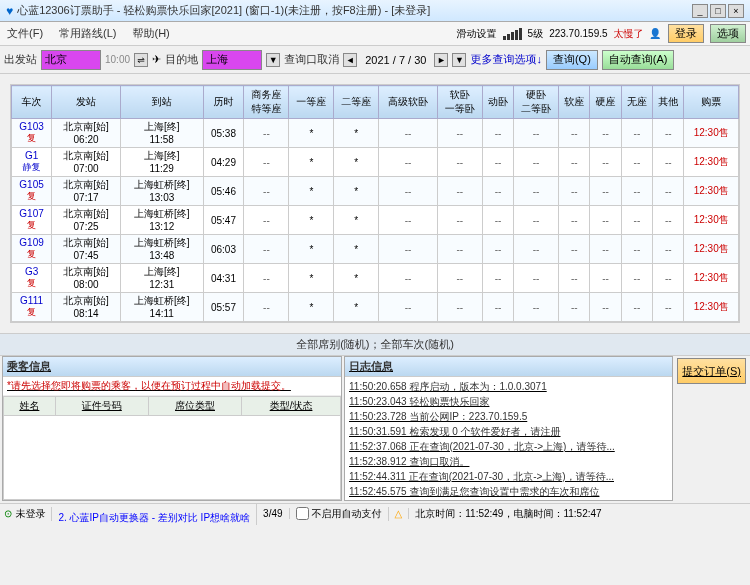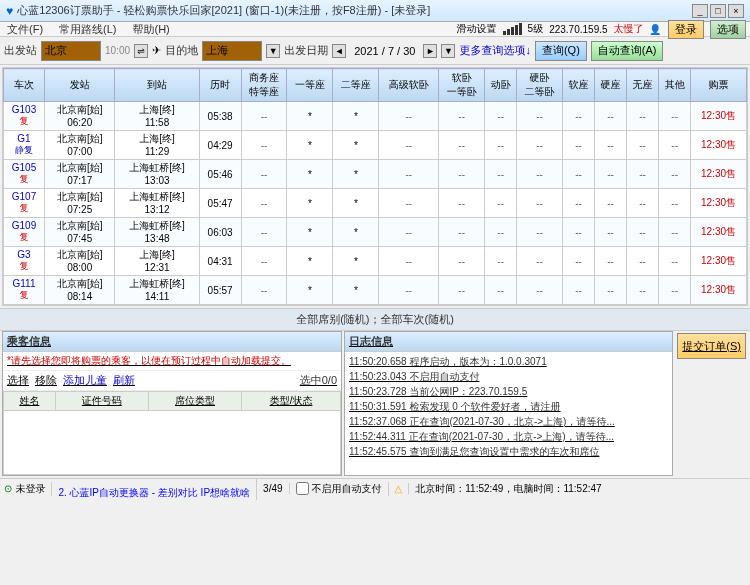--- a/index.html
+++ b/index.html
@@ -6,36 +6,36 @@
     body { font-family: "SimSun", "宋体", sans-serif; font-size: 11px; background: #f0f0f0; width: 750px; height: 585px; overflow: hidden; }
     
     
     .title-bar { background: linear-gradient(to bottom, #e8f4ff, #d0e8ff); height: 22px; display: flex; align-items: center; padding: 0 6px; border-bottom: 1px solid #aaa; }
     .title-bar-icon { color: #0066cc; font-size: 12px; margin-right: 4px; }
     .title-bar-text { font-size: 11px; color: #333; flex: 1; }
     .title-bar-controls { display: flex; gap: 2px; }
     .title-btn { width: 16px; height: 14px; border: 1px solid #888; background: #ddd; display: flex; align-items: center; justify-content: center; font-size: 9px; cursor: pointer; }
     
     
-    .menu-bar { background: #f5f5f5; height: 15px; display: flex; align-items: center; padding: 0 4px; border-bottom: 1px solid #ccc; gap: 10px; }
+    .menu-bar { background: #f5f5f5; height: 24px; display: flex; align-items: center; padding: 0 4px; border-bottom: 1px solid #ccc; gap: 10px; }
     .menu-item { font-size: 11px; color: #333; cursor: pointer; padding: 1px 3px; }
     
     
     .toolbar { background: #f0f0f0; height: 28px; display: flex; align-items: center; padding: 0 4px; border-bottom: 1px solid #ccc; gap: 4px; font-size: 11px; }
     .toolbar-label { color: #333; white-space: nowrap; }
-    .toolbar-input { height: 20px; border: 1px solid #888; padding: 0 3px; font-size: 11px; background: #a16207; }
+    .toolbar-input { height: 20px; border: 1px solid #888; padding: 0 3px; font-size: 11px; background: #d946ef; }
     .toolbar-btn { height: 20px; border: 1px solid #888; background: linear-gradient(to bottom, #fff, #e0e0e0); padding: 0 6px; font-size: 11px; cursor: pointer; white-space: nowrap; }
     .toolbar-btn.blue { background: linear-gradient(to bottom, #cce8ff, #99ccff); }
     .toolbar-btn.green { background: linear-gradient(to bottom, #ccffcc, #99dd99); }
     .arrow-btn { width: 14px; height: 14px; border: 1px solid #888; background: #e0e0e0; display: flex; align-items: center; justify-content: center; font-size: 9px; cursor: pointer; }
     .signal-bars { display: flex; gap: 1px; align-items: flex-end; }
     .signal-bar { background: #333; width: 3px; }
     
     
-    .main-table-area { background: white; border: 1px solid #ccc; margin: 2px; }
+    .main-table-area { background: white; border: 1px solid #ccc; margin: 10px; }
     
     
     .train-table { width: 100%; border-collapse: collapse; font-size: 10px; }
     .train-table th { background: linear-gradient(to bottom, #ddeeff, #bbd8f0); border: 1px solid #aac; padding: 2px 1px; text-align: center; font-weight: normal; font-size: 10px; white-space: nowrap; }
     .train-table td { border: 1px solid #ccc; padding: 1px 2px; text-align: center; font-size: 10px; }
     .train-table tr:nth-child(odd) td { background: #f8fcff; }
     .train-table tr:nth-child(even) td { background: #ffffff; }
     .train-link { color: #0000cc; text-decoration: none; cursor: pointer; }
     .station-text { font-size: 10px; line-height: 1.3; }
     .dash { color: #666; }
@@ -112,21 +112,21 @@
 
 <div class="toolbar">
   <span class="toolbar-label">出发站</span>
   <input class="toolbar-input" style="width: 60px;" value="北京">
   <span style="color:#888;font-size:10px;">10:00</span>
   <div class="arrow-btn">⇌</div>
   <span>✈</span>
   <span class="toolbar-label">目的地</span>
   <input class="toolbar-input" style="width: 60px;" value="上海">
   <div class="arrow-btn">▼</div>
-  <span class="toolbar-label">出发日期</span>
+  <span class="toolbar-label">查询口取消</span>
   <div class="arrow-btn">◄</div>
   <span style="padding:0 4px;">2021 / 7 / 30</span>
   <div class="arrow-btn">►</div>
   <div class="arrow-btn">▼</div>
   <span class="toolbar-label" style="color:#0000cc;cursor:pointer;">更多查询选项↓</span>
   <button class="toolbar-btn blue">查询(Q)</button>
   <button class="toolbar-btn green">自动查询(A)</button>
 </div>
 
 <div class="main-table-area">
@@ -303,27 +303,20 @@
   </table>
 </div>
 
 <div class="status-row">全部席别(随机)；全部车次(随机)</div>
 
 <div class="bottom-panels">
 
   <div class="passenger-panel">
     <div class="panel-title">乘客信息</div>
     <div class="passenger-hint">*请先选择您即将购票的乘客，以便在预订过程中自动加载提交。</div>
-    <div class="passenger-toolbar">
-      <span>选择</span>
-      <span>移除</span>
-      <span class="passenger-toolbar-btn">添加儿童</span>
-      <span class="passenger-toolbar-btn">刷新</span>
-      <span class="select-count">选中0/0</span>
-    </div>
     <table class="passenger-table">
       <thead>
         <tr>
           <th>姓名</th>
           <th>证件号码</th>
           <th>席位类型</th>
           <th>类型/状态</th>
         </tr>
       </thead>
       <tbody>
@@ -331,24 +324,25 @@
           <td colspan="4" style="height:60px;"></td>
         </tr>
       </tbody>
     </table>
   </div>
 
   <div class="log-panel">
     <div class="panel-title">日志信息</div>
     <div class="log-content" id="log-content">
     <div class="log-entry">11:50:20.658 程序启动，版本为：1.0.0.3071</div>
-        <div class="log-entry">11:50:23.043 不启用自动支付</div>
+        <div class="log-entry">11:50:23.043 轻松购票快乐回家</div>
         <div class="log-entry">11:50:23.728 当前公网IP：223.70.159.5</div>
         <div class="log-entry">11:50:31.591 检索发现 0 个软件爱好者，请注册</div>
         <div class="log-entry">11:52:37.068 正在查询(2021-07-30，北京-&gt;上海)，请等待...</div>
+        <div class="log-entry">11:52:38.912 查询口取消。</div>
         <div class="log-entry">11:52:44.311 正在查询(2021-07-30，北京-&gt;上海)，请等待...</div>
         <div class="log-entry">11:52:45.575 查询到满足您查询设置中需求的车次和席位</div>
       </div>
   </div>
 
   <div class="submit-btn-area">
     <button class="submit-btn">提交订单(S)</button>
   </div>
 </div>
 

